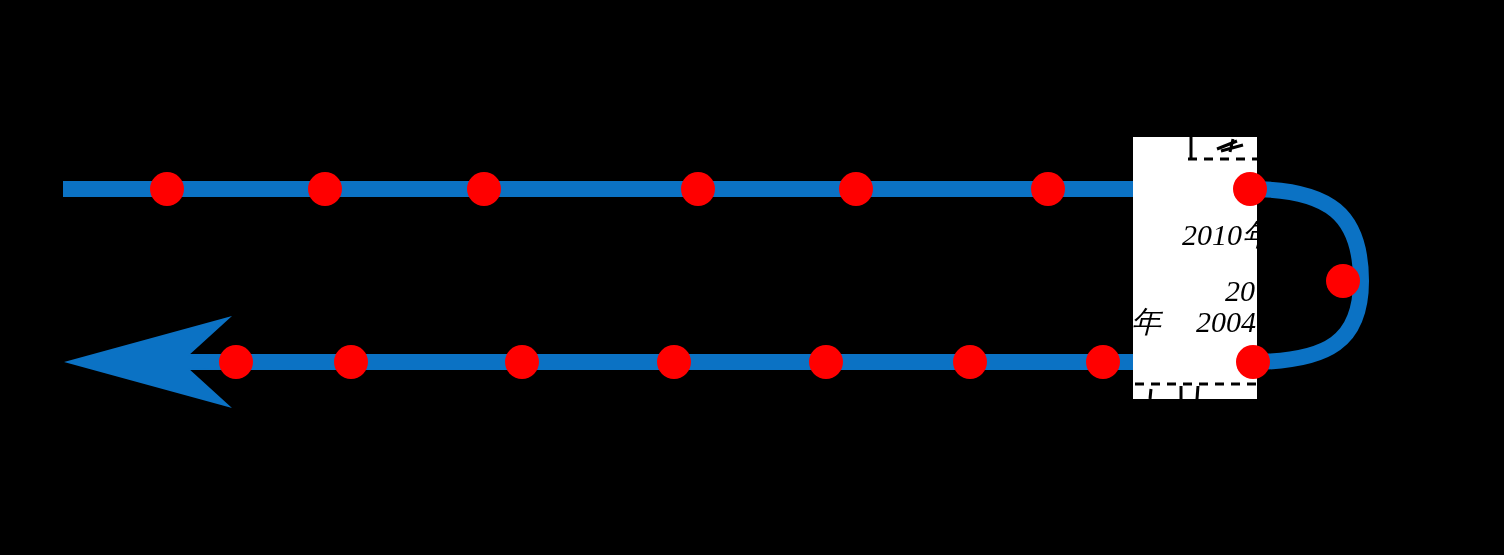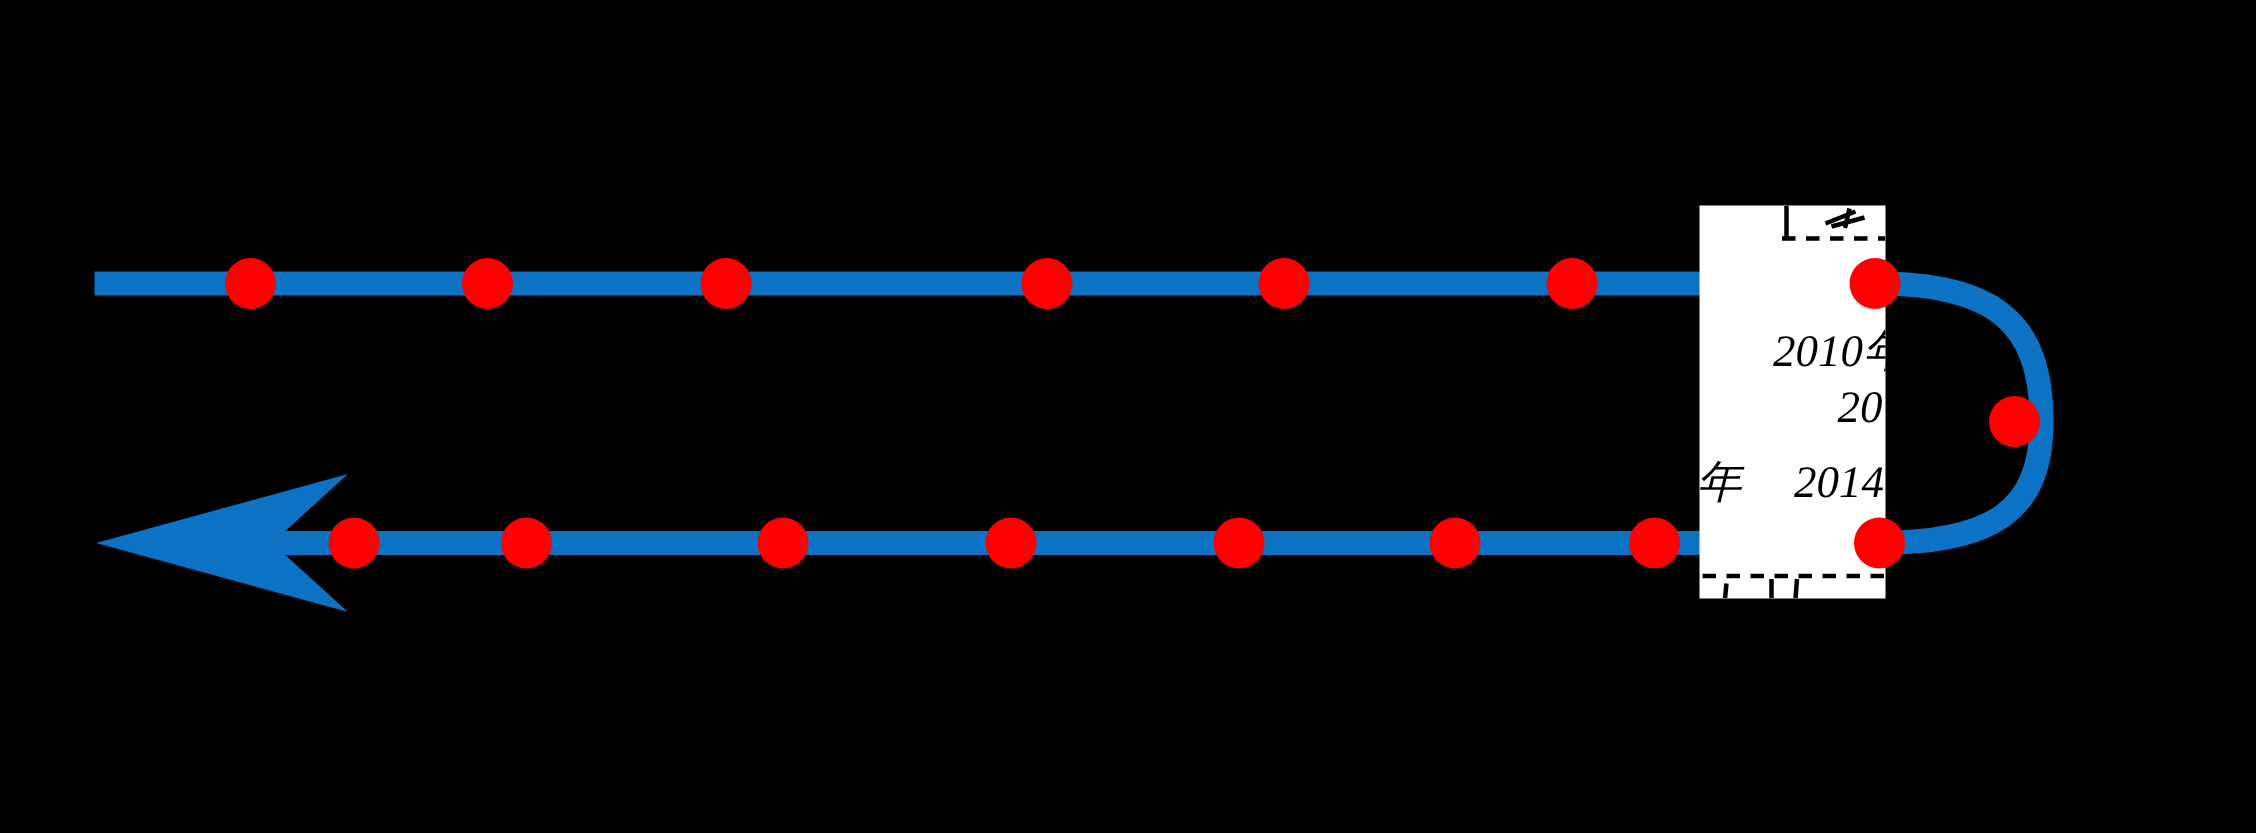--- a/index.html
+++ b/index.html
@@ -69,22 +69,22 @@
       <line x1="55" y1="22" x2="124" y2="22" stroke="#000000" stroke-width="3" stroke-dasharray="9 7"></line>
       <line x1="2" y1="247" x2="124" y2="247" stroke="#000000" stroke-width="3" stroke-dasharray="9 7"></line>
       <line x1="58" y1="0" x2="58" y2="22" stroke="#000000" stroke-width="3"></line>
       <path d="M 84 12 L 104 4 M 88 14 L 110 8 M 100 2 L 97 15" stroke="#000000" stroke-width="3" fill="none"></path>
       <line x1="18" y1="252" x2="17" y2="262" stroke="#000000" stroke-width="3"></line>
       <line x1="48" y1="249" x2="48" y2="262" stroke="#000000" stroke-width="3"></line>
       <line x1="65" y1="249" x2="64" y2="262" stroke="#000000" stroke-width="3"></line>
     </svg>
 
     <span class="panel-text" id="label-0" style="left: 49px; top: 83px; font-size: 30px; color: rgb(0, 0, 0);">2010年</span>
-    <span class="panel-text" id="label-1" style="left: 92px; top: 120px; font-size: 30px; color: rgb(0, 0, 0);">20</span>
-    <span class="panel-text" id="label-2" style="left: 63px; top: 170px; font-size: 30px; color: rgb(0, 0, 0);">2014</span>
+    <span class="panel-text" id="label-1" style="left: 92px; top: 139px; font-size: 30px; color: rgb(0, 0, 0);">20</span>
+    <span class="panel-text" id="label-2" style="left: 63px; top: 170px; font-size: 30px; color: rgb(0, 0, 0);">2004</span>
     <span class="panel-text" id="label-3" style="left: -2px; top: 170px; font-size: 30px; color: rgb(0, 0, 0);">年</span>
   </div>
 
   <svg style="position:absolute;left:0;top:0;width:1504px;height:555px;pointer-events:none;" viewBox="0 0 1504 555">
     <circle cx="1250" cy="189" r="17" fill="#FF0000"></circle>
     <circle cx="1343" cy="281" r="17" fill="#FF0000"></circle>
     <circle cx="1253" cy="362" r="17" fill="#FF0000"></circle>
     <circle cx="1103" cy="362" r="17" fill="#FF0000"></circle>
     <circle cx="970" cy="362" r="17" fill="#FF0000"></circle>
     <circle cx="826" cy="362" r="17" fill="#FF0000"></circle>

